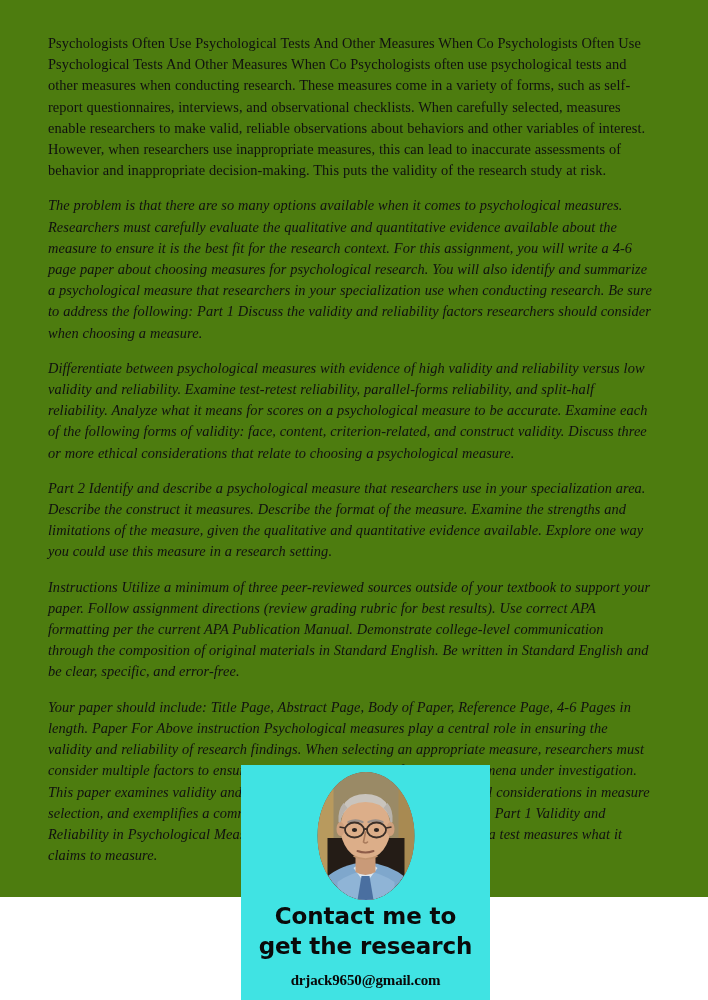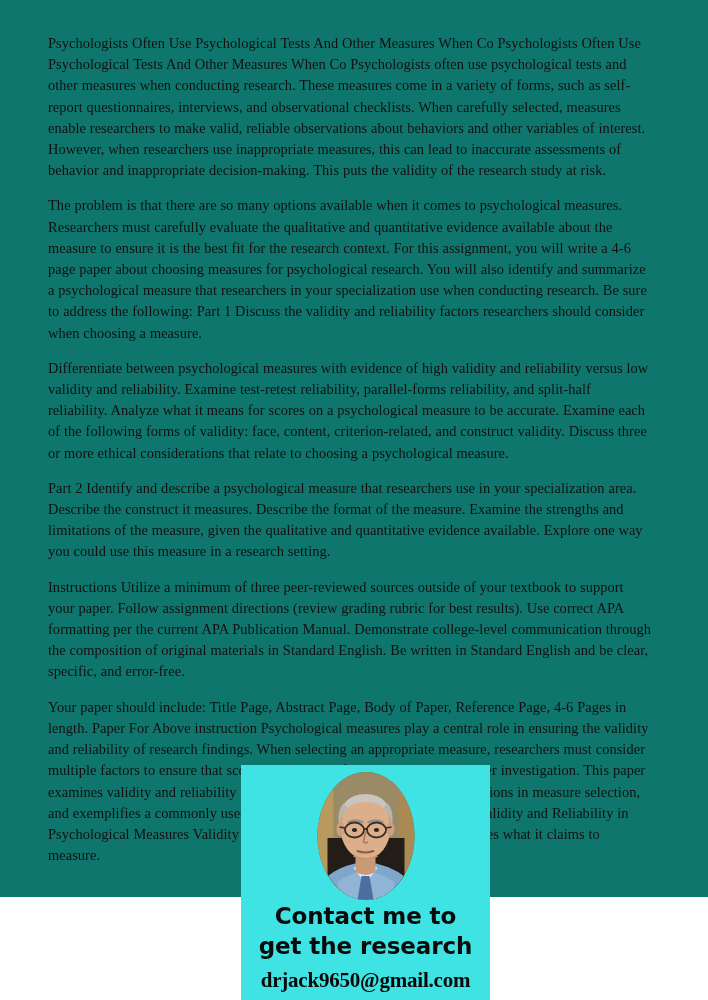--- a/index.html
+++ b/index.html
@@ -14,41 +14,42 @@
     font-family: "Liberation Serif", "DejaVu Serif", serif;
     color: #0d0d0d;
     position: relative;
     overflow: hidden;
   }
 
   #page {
     position: relative;
     width: 708px;
     height: 897px;
-    background: #0f766e;
+    background: #4d7c0f;
   }
 
   .doc-body {
     position: absolute;
     left: 48px;
     top: 33px;
     width: 604px;
   }
 
   .para {
     font-size: 14.4px;
     line-height: 21.2px;
     text-align: left;
     margin: 0 0 14px 0;
     color: #101010;
     letter-spacing: 0.005em;
     word-spacing: 0.01em;
   }
   .para + .para {
     margin-top: 12px;
+    font-style: italic;
   }
 
   
   .contact-overlay {
     position: absolute;
     left: 229px;
     top: 765px;
     width: 249px;
     height: 250px;
     background: #40E3E3;
@@ -89,21 +90,21 @@
     font-size: 23px;
     line-height: 30px;
     color: #0a0a0a;
     letter-spacing: -0.004em;
   }
 
   .contact-email {
     margin-top: 6px;
     font-family: "Liberation Serif", "DejaVu Serif", serif;
     font-weight: bold;
-    font-size: 21px;
+    font-size: 15px;
     line-height: 27px;
     color: #090909;
     letter-spacing: -0.01em;
   }
 </style>
 </head>
 <body>
 
 <div id="page">
 

